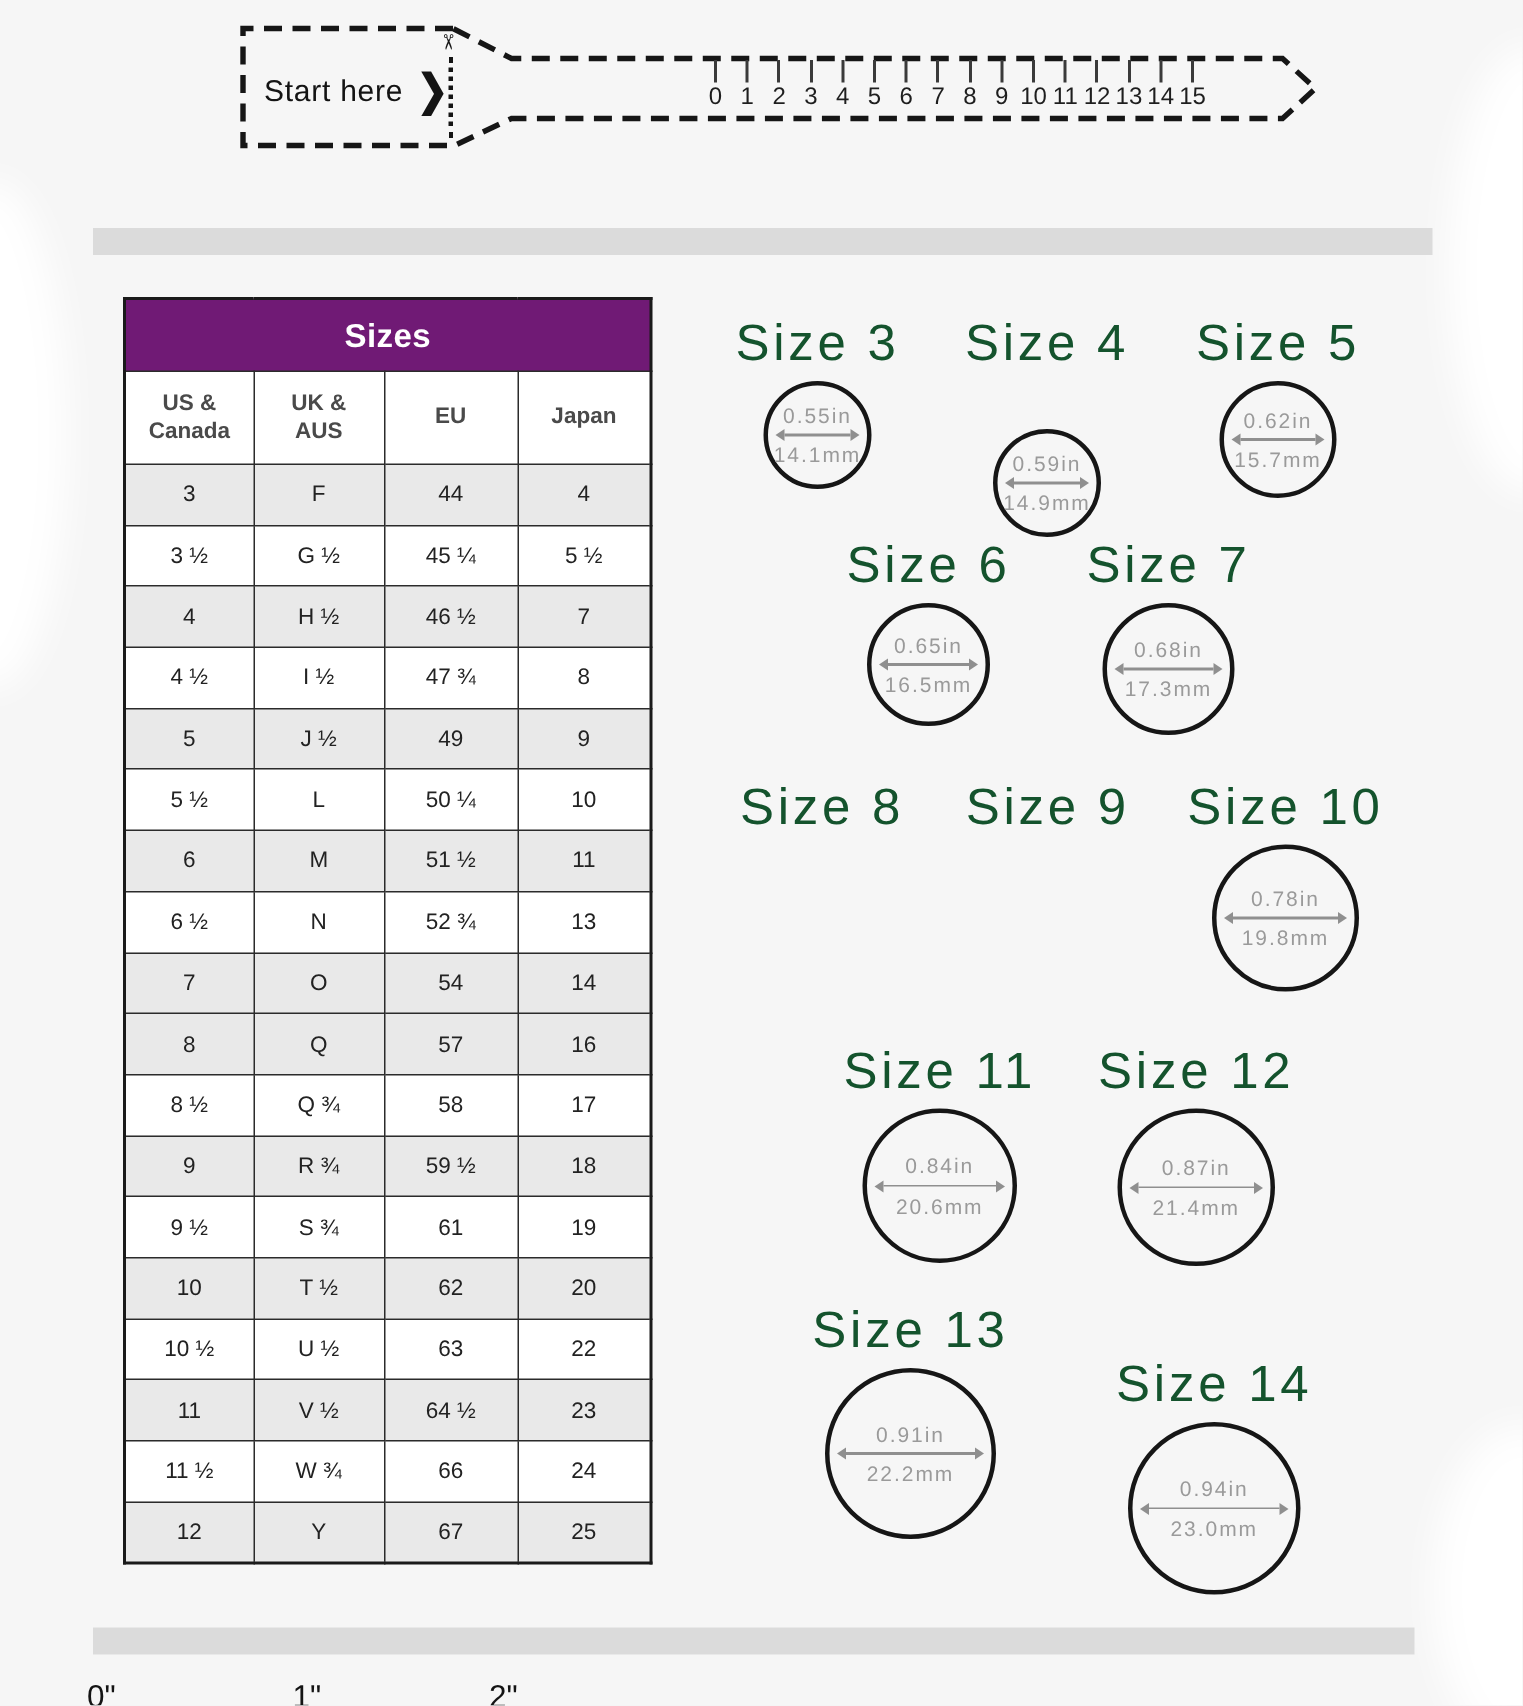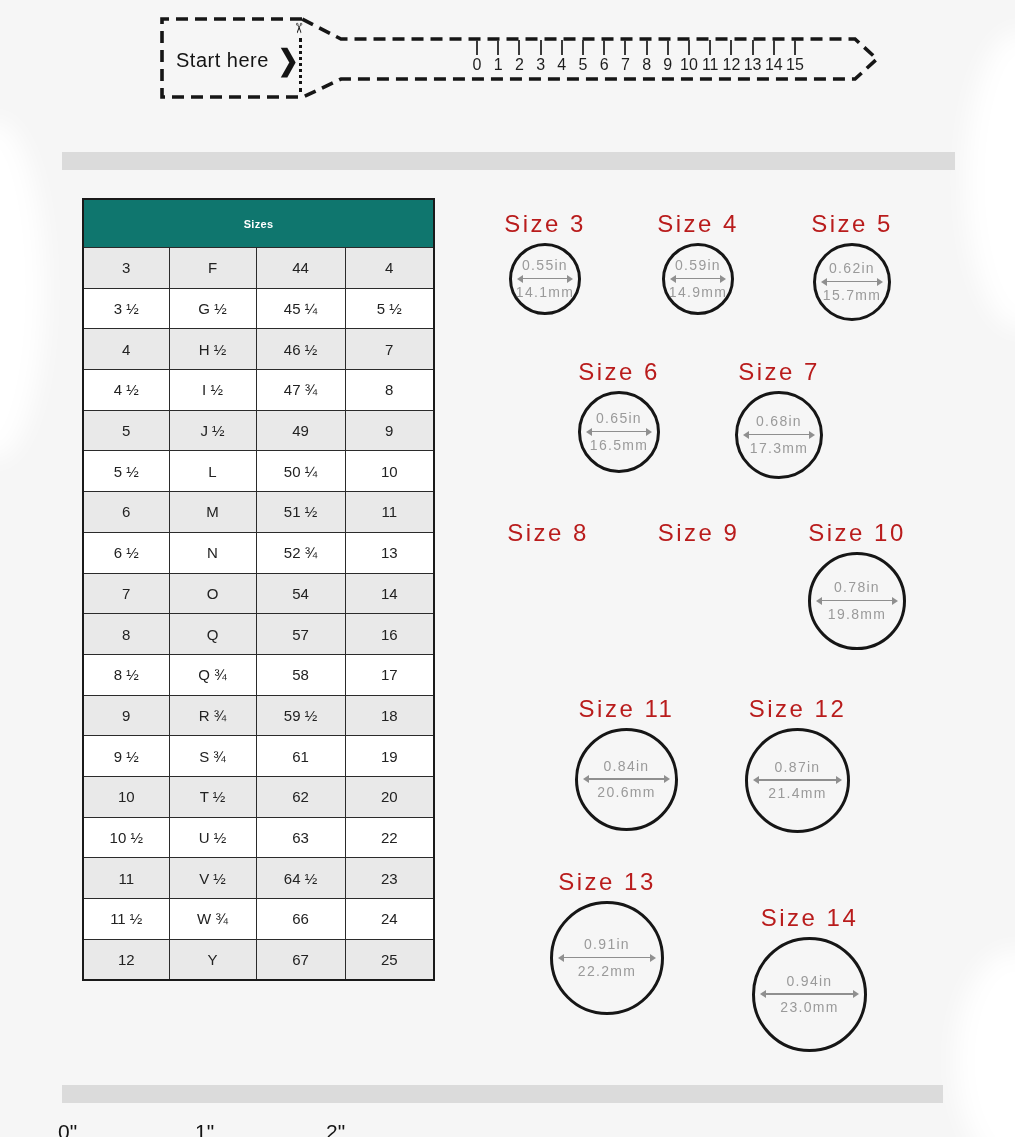--- a/index.html
+++ b/index.html
@@ -42,34 +42,34 @@
   .size-table {
     position:absolute; left:82px; top:198px; width:351px;
     border-collapse:collapse; table-layout:fixed;
     font-size:15px; color:#222;
   }
   .size-table th, .size-table td {
     border:1px solid #2b2b2b; text-align:center; vertical-align:middle; padding:0;
   }
   .size-table { border:2px solid #1a1a1a; }
   .size-table .title-cell {
-    background:#0f766e; color:#ffffff; font-size:11px; font-weight:bold;
+    background:#701a75; color:#ffffff; font-size:22px; font-weight:bold;
     height:47px; letter-spacing:0.3px;
   }
   .size-table .col-head td {
     height:61px; background:#ffffff; font-weight:bold; color:#4a4a4a;
     font-size:15px; line-height:1.25; padding:0 10px;
   }
   .size-table tbody td { height:39.7px; background:#ffffff; }
   .size-table tbody tr.shade td { background:#e9e9e9; }
 
   
   .ring { position:absolute; display:flex; flex-direction:column; align-items:center; }
   .ring-title {
-    font-size:24px; letter-spacing:2.5px; color:#b91c1c; white-space:nowrap;
+    font-size:34px; letter-spacing:2.5px; color:#14532d; white-space:nowrap;
     line-height:1.15; margin-bottom:5px;
   }
   .ring-circle {
     width:100%; border:3px solid #161616; border-radius:50%; box-sizing:border-box;
     display:flex; flex-direction:column; justify-content:center; align-items:center;
   }
   .meas-in, .meas-mm { color:#9a9a9a; font-size:14px; letter-spacing:1.3px; line-height:1.3; white-space:nowrap; }
   .meas-arrow { width:calc(100% - 10px); display:flex; align-items:center; height:8px; }
   .meas-arrow .line { flex:1; height:1.5px; background:#8f8f8f; }
   .ah { width:0; height:0; border-top:4px solid transparent; border-bottom:4px solid transparent; }
@@ -140,20 +140,26 @@
     <colgroup>
         <col style="width:86px">
         <col style="width:87px">
         <col style="width:89px">
         <col style="width:89px">
       </colgroup>
     <thead>
       <tr>
         <th class="title-cell" colspan="4">Sizes</th>
       </tr>
+      <tr class="col-head">
+        <td>US &amp; Canada</td>
+        <td>UK &amp; AUS</td>
+        <td>EU</td>
+        <td>Japan</td>
+      </tr>
     </thead>
     <tbody id="size-rows">
         <tr class="shade">
           <td>3</td>
           <td>F</td>
           <td>44</td>
           <td>4</td>
         </tr>
         <tr>
           <td>3 ½</td>
@@ -266,21 +272,21 @@
         <div class="ring-circle" style="height: 72px;">
           <div class="meas-in">0.55in</div>
           <div class="meas-arrow">
             <span class="ah left"></span>
             <span class="line"></span>
             <span class="ah right"></span>
           </div>
           <div class="meas-mm">14.1mm</div>
         </div>
       </div>
-      <div class="ring" style="left: 662px; top: 210px; width: 72px;">
+      <div class="ring" style="left: 662px; top: 210px; width: 72px; gap: 32px;">
         <div class="ring-title">Size 4</div>
         <div class="ring-circle" style="height: 72px;">
           <div class="meas-in">0.59in</div>
           <div class="meas-arrow">
             <span class="ah left"></span>
             <span class="line"></span>
             <span class="ah right"></span>
           </div>
           <div class="meas-mm">14.9mm</div>
         </div>

